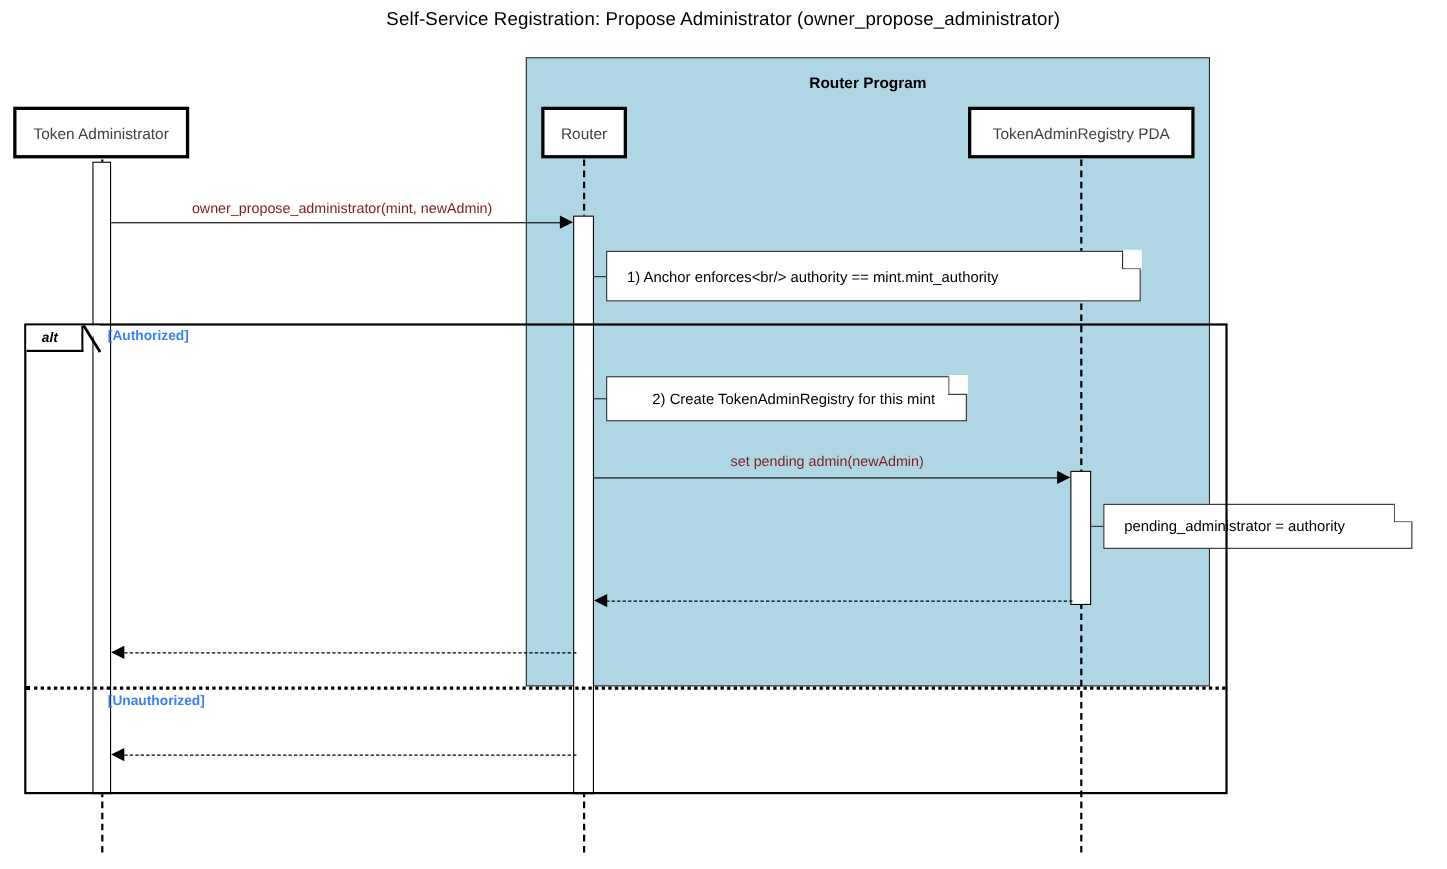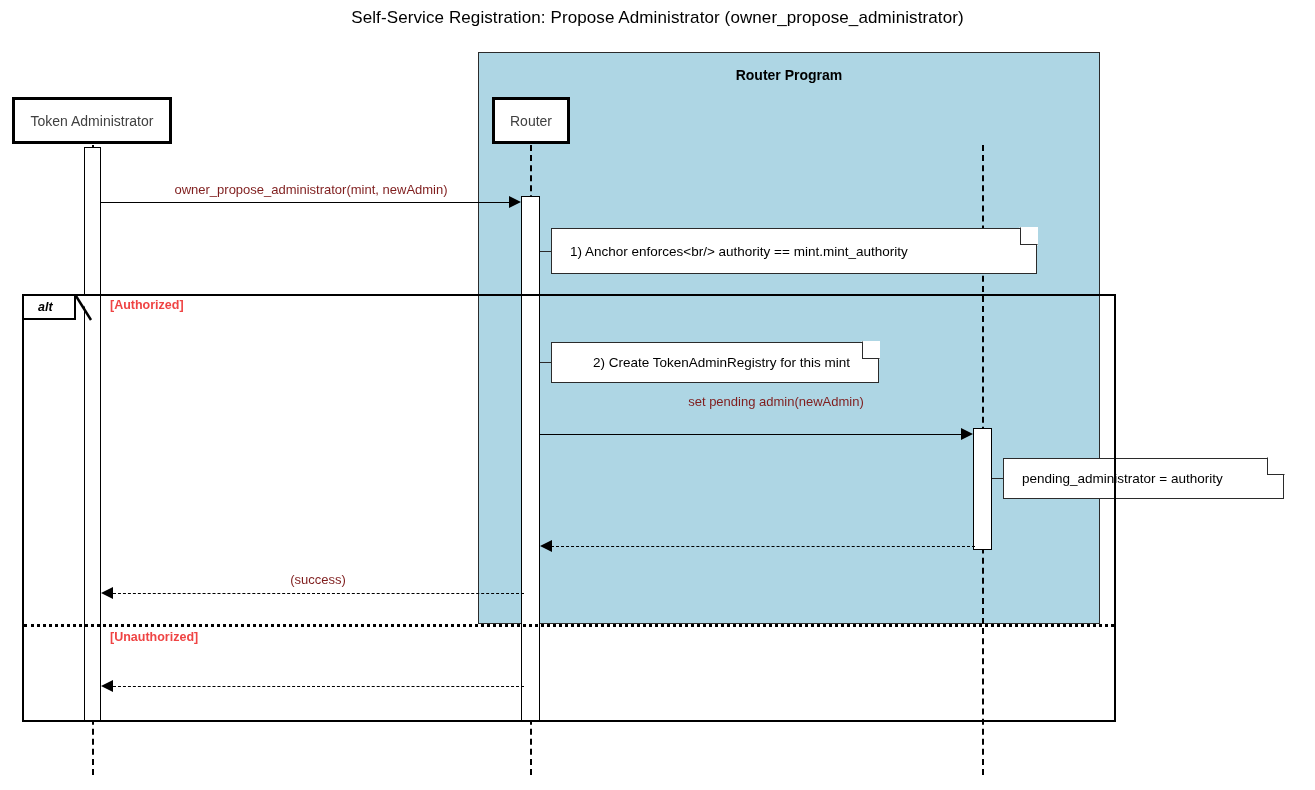--- a/index.html
+++ b/index.html
@@ -172,24 +172,23 @@
   }
   .fragment-tab-notch {
     position: absolute;
     width: 0; height: 0;
     z-index: 14;
   }
   .guard {
     position: absolute;
     font-size: 12.5px;
     font-weight: bold;
-    color: #ef4444;
+    color: #3b82f6;
     z-index: 13;
     white-space: nowrap;
-    margin-left: 12px;
   }
   .alt-divider {
     position: absolute;
     height: 0;
     border-top: 3px dotted #000000;
     z-index: 12;
   }
 </style>
 </head>
 <body>
@@ -211,20 +210,23 @@
   <div class="activation" style="left:973px; top:428px; width:19px; height:122px;"></div>
 
   <div class="participant" style="left:12px; top:97px; width:160px; height:47px;">
     <span>Token Administrator</span>
   </div>
 
   <div class="participant" style="left:492px; top:97px; width:78px; height:47px;">
     <span>Router</span>
   </div>
 
+  <div class="participant" style="left:880px; top:97px; width:206px; height:47px;">
+    <span>TokenAdminRegistry PDA</span>
+  </div>
 
   <div class="msg-label" style="left:101px; top:182px; width:420px;">owner_propose_administrator(mint, newAdmin)</div>
   <div class="msg-line" style="left:101px; top:202px; width:411px;"></div>
   <div class="arrowhead-r" style="left:509px; top:196px;"></div>
 
   <div class="note-connector" style="left:540px; top:251px; width:12px;"></div>
   <div class="note" style="left:551px; top:228px; width:486px; height:46px;">
     <span>1) Anchor enforces&lt;br/&gt; authority == mint.mint_authority</span>
     <span class="fold-cut"></span>
     <span class="fold" style="clip-path: polygon(0 0, 100% 100%, 0 100%);"></span>
@@ -241,35 +243,34 @@
 
   <div class="guard" style="left:98px; top:298px;">[Authorized]</div>
 
   <div class="note-connector" style="left:540px; top:362px; width:12px;"></div>
   <div class="note" style="left:551px; top:342px; width:328px; height:41px;padding-left:41px;">
     <span>2) Create TokenAdminRegistry for this mint</span>
     <span class="fold-cut"></span>
     <span class="fold" style="clip-path: polygon(0 0, 100% 100%, 0 100%);"></span>
   </div>
 
-  <div class="msg-label" style="left:540px; top:394px; width:424px;margin-left:24px;">set pending admin(newAdmin)</div>
+  <div class="msg-label" style="left:540px; top:412px; width:424px;">set pending admin(newAdmin)</div>
   <div class="msg-line" style="left:540px; top:434px; width:423px;"></div>
   <div class="arrowhead-r" style="left:961px; top:428px;"></div>
 
   <div class="note-connector" style="left:992px; top:478px; width:12px;"></div>
   <div class="note" style="left:1003px; top:458px; width:281px; height:41px;">
     <span>pending_administrator = authority</span>
     <span class="fold-cut"></span>
     <span class="fold" style="clip-path: polygon(0 0, 100% 100%, 0 100%);"></span>
   </div>
 
   <div class="msg-line dashed" style="left:551px; top:546px; width:424px;"></div>
   <div class="arrowhead-l" style="left:540px; top:540px;"></div>
 
-  <div class="msg-label" style="left:113px; top:572px; width:410px;">(success)</div>
   <div class="msg-line dashed" style="left:113px; top:593px; width:411px;"></div>
   <div class="arrowhead-l" style="left:101px; top:587px;"></div>
 
   <div class="alt-divider" style="left:24px; top:624px; width:1090px;"></div>
   <div class="guard" style="left:98px; top:630px;">[Unauthorized]</div>
 
   <div class="msg-line dashed" style="left:113px; top:686px; width:411px;"></div>
   <div class="arrowhead-l" style="left:101px; top:680px;"></div>
 
 </div>

